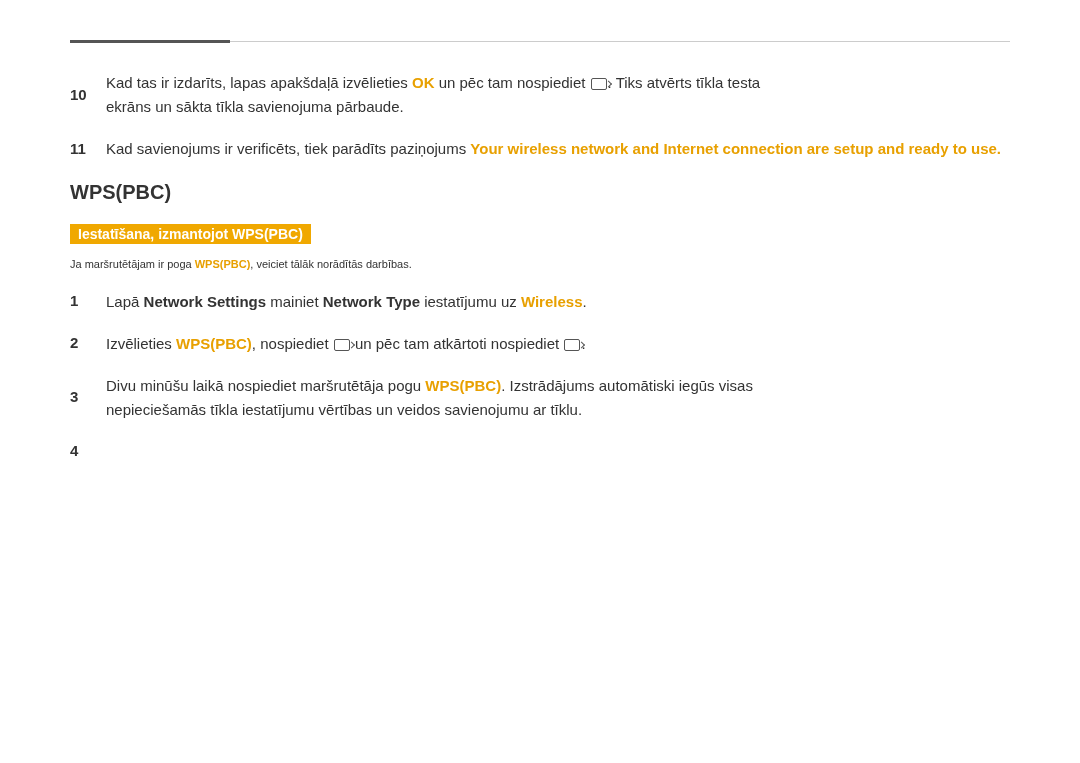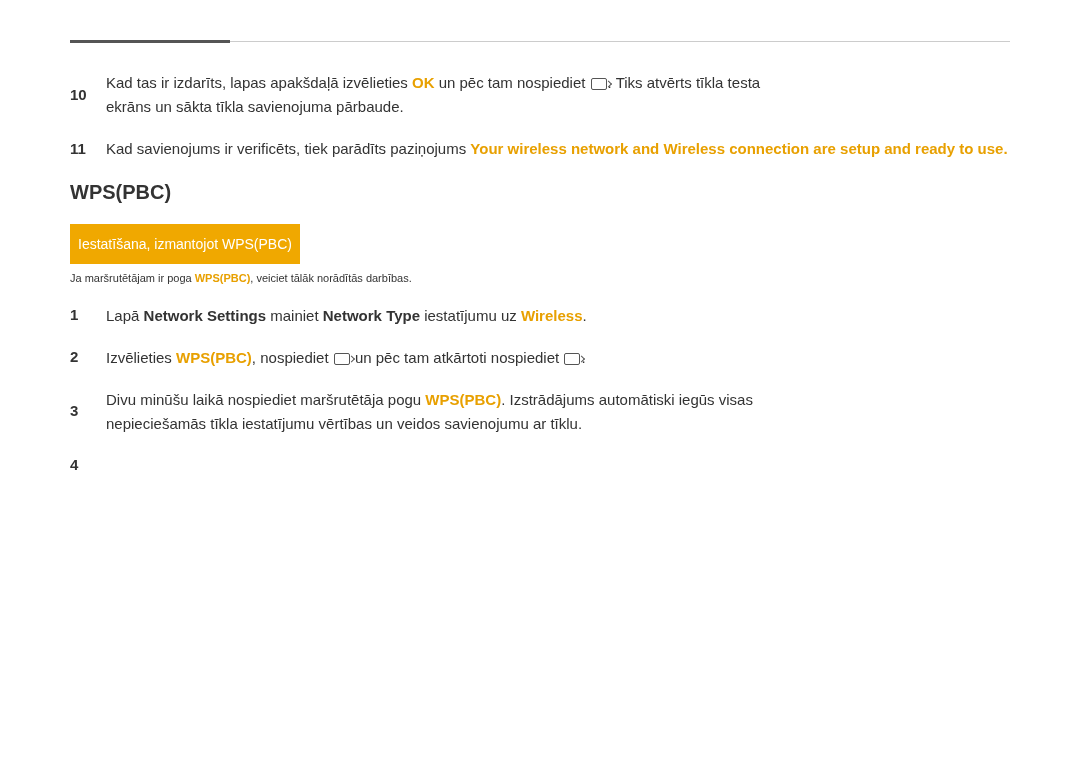--- a/index.html
+++ b/index.html
@@ -74,23 +74,23 @@
       color: #333;
       margin-bottom: 20px;
       margin-top: 20px;
     }
 
     .subsection-title {
       display: inline-block;
       background-color: #f0a800;
       color: #ffffff;
       font-size: 14px;
-      font-weight: normal;
-      padding: 12px 8px;
-      margin-bottom: 6px;
+      font-weight: bold;
+      padding: 2px 8px;
+      margin-bottom: 12px;
     }
 
     .intro-text {
       font-size: 11px;
       color: #333;
       margin-bottom: 16px;
       line-height: 1.6;
     }
 
     .icon-inline {
@@ -141,21 +141,21 @@
     <div class="step-content">
       <span>Kad tas ir izdarīts, lapas apakšdaļā izvēlieties </span><span class="highlight-ok">OK</span><span> un pēc tam nospiediet </span><span class="icon-inline"></span><span>. Tiks atvērts tīkla testa</span>
       <br>
       <span>ekrāns un sākta tīkla savienojuma pārbaude.</span>
     </div>
   </div>
 
   <div class="step-section">
     <div class="step-number">11</div>
     <div class="step-content">
-      <span>Kad savienojums ir verificēts, tiek parādīts paziņojums </span><span class="bold-orange">Your wireless network and Wireless connection are setup and ready to use.</span>
+      <span>Kad savienojums ir verificēts, tiek parādīts paziņojums </span><span class="bold-orange">Your wireless network and Internet connection are setup and ready to use.</span>
     </div>
   </div>
 
   <div class="section-title">WPS(PBC)</div>
 
   <div>
     <span class="subsection-title">Iestatīšana, izmantojot WPS(PBC)</span>
   </div>
 
   <div class="intro-text">

